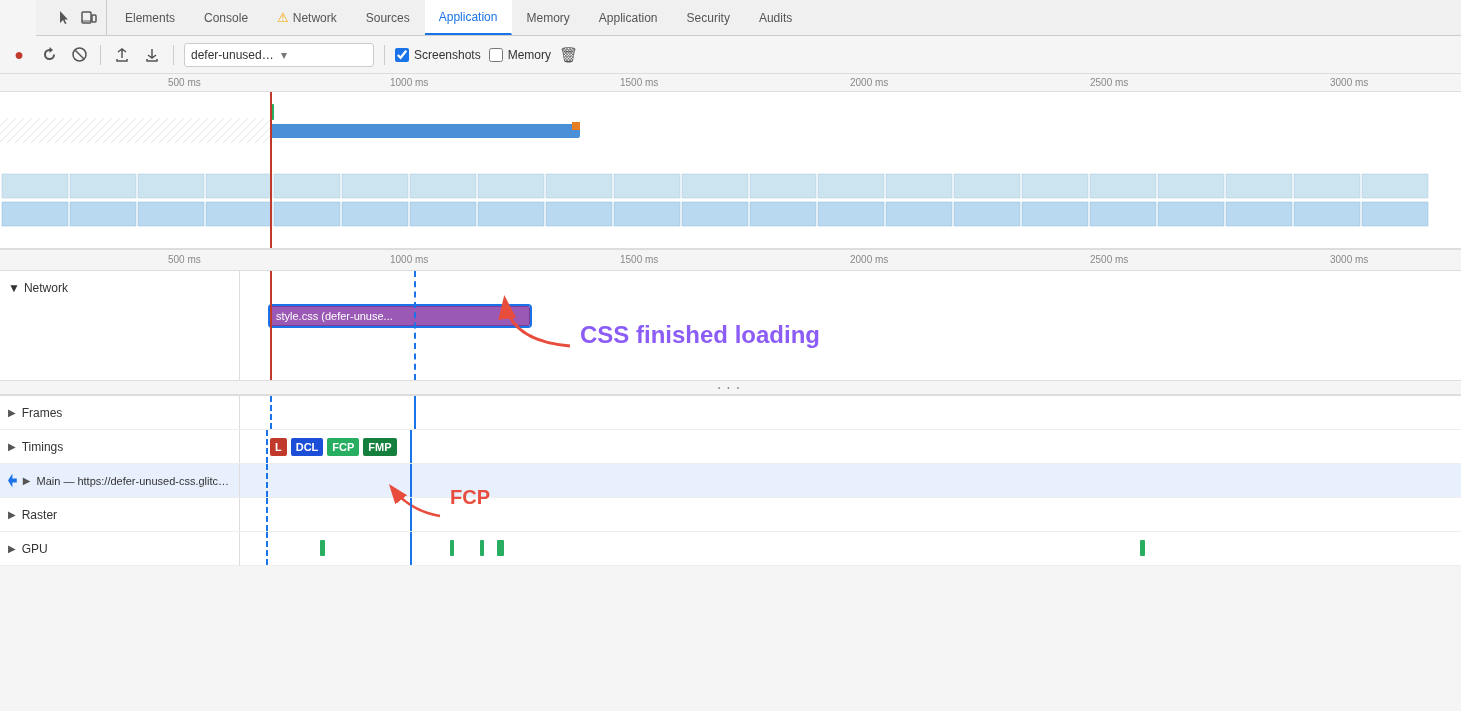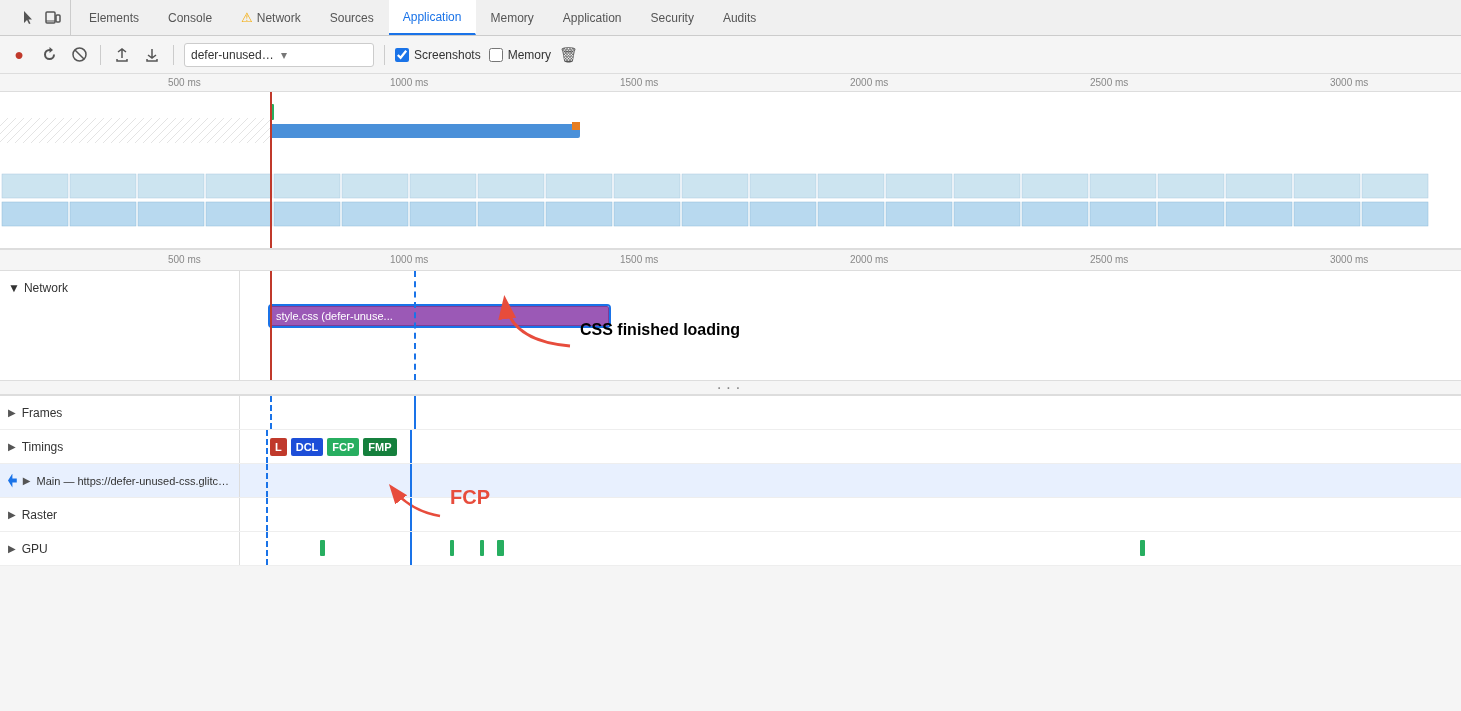--- a/index.html
+++ b/index.html
@@ -5,20 +5,21 @@
     * { box-sizing: border-box; margin: 0; padding: 0; }
     body { font-family: -apple-system, 'Helvetica Neue', Arial, sans-serif; font-size: 12px; background: #f5f5f5; color: #333; overflow: hidden; }
 
     
     .tab-bar {
       display: flex; align-items: center;
       background: #f0f0f0;
       border-bottom: 1px solid #ccc;
       height: 36px;
       padding-left: 12px;
+      margin-left: 36px;
     }
     .tab-bar-icons {
       display: flex; align-items: center; gap: 6px; padding: 0 8px;
       border-right: 1px solid #ccc; margin-right: 4px; height: 100%;
     }
     .tab-bar-icon { width: 18px; height: 18px; cursor: pointer; display: flex; align-items: center; justify-content: center; }
     .tab {
       display: flex; align-items: center; height: 100%;
       padding: 0 14px; cursor: pointer; font-size: 12px; color: #555;
       border-right: 1px solid transparent;
@@ -140,23 +141,23 @@
       display: flex; align-items: center; padding: 0 5px;
       font-size: 11px; color: #fff; white-space: nowrap; overflow: hidden;
       text-overflow: ellipsis;
       min-width: 80px;
     }
     .network-bar-selected {
       outline: 2px solid #1a73e8;
     }
     .css-label {
       position: absolute;
-      font-size: 16px;
+      font-size: 24px;
       font-weight: bold;
-      color: #000000;
+      color: #8b5cf6;
       white-space: nowrap;
     }
 
     
     .bottom-panel {
       background: #fff;
       flex: 1;
       overflow: hidden;
     }
     .bottom-row {
@@ -424,21 +425,21 @@
 
   <div class="network-section" style="position:relative;">
     <div class="section-label-col">
       <span class="triangle">▼</span>
       <span>Network</span>
     </div>
     <div class="network-track-col" style="position:relative;">
 
       <div class="red-line" style="left: 30px; top:0; bottom:0;"></div>
 
-      <div class="network-bar network-bar-selected" style="position:absolute; top: 35px; left: 30px; width: 339px;">
+      <div class="network-bar network-bar-selected" style="position:absolute; top: 35px; left: 30px; width: 260px;">
         <span>style.css (defer-unuse...</span>
       </div>
 
       <div class="dashed-vline" style="left: 174px;"></div>
     </div>
 
     <div style="position:absolute; left: 580px; top: 10px; pointer-events:none;">
 
       <svg width="100" height="80" style="position:absolute; left: -90px; top: -10px;">
         <defs>

